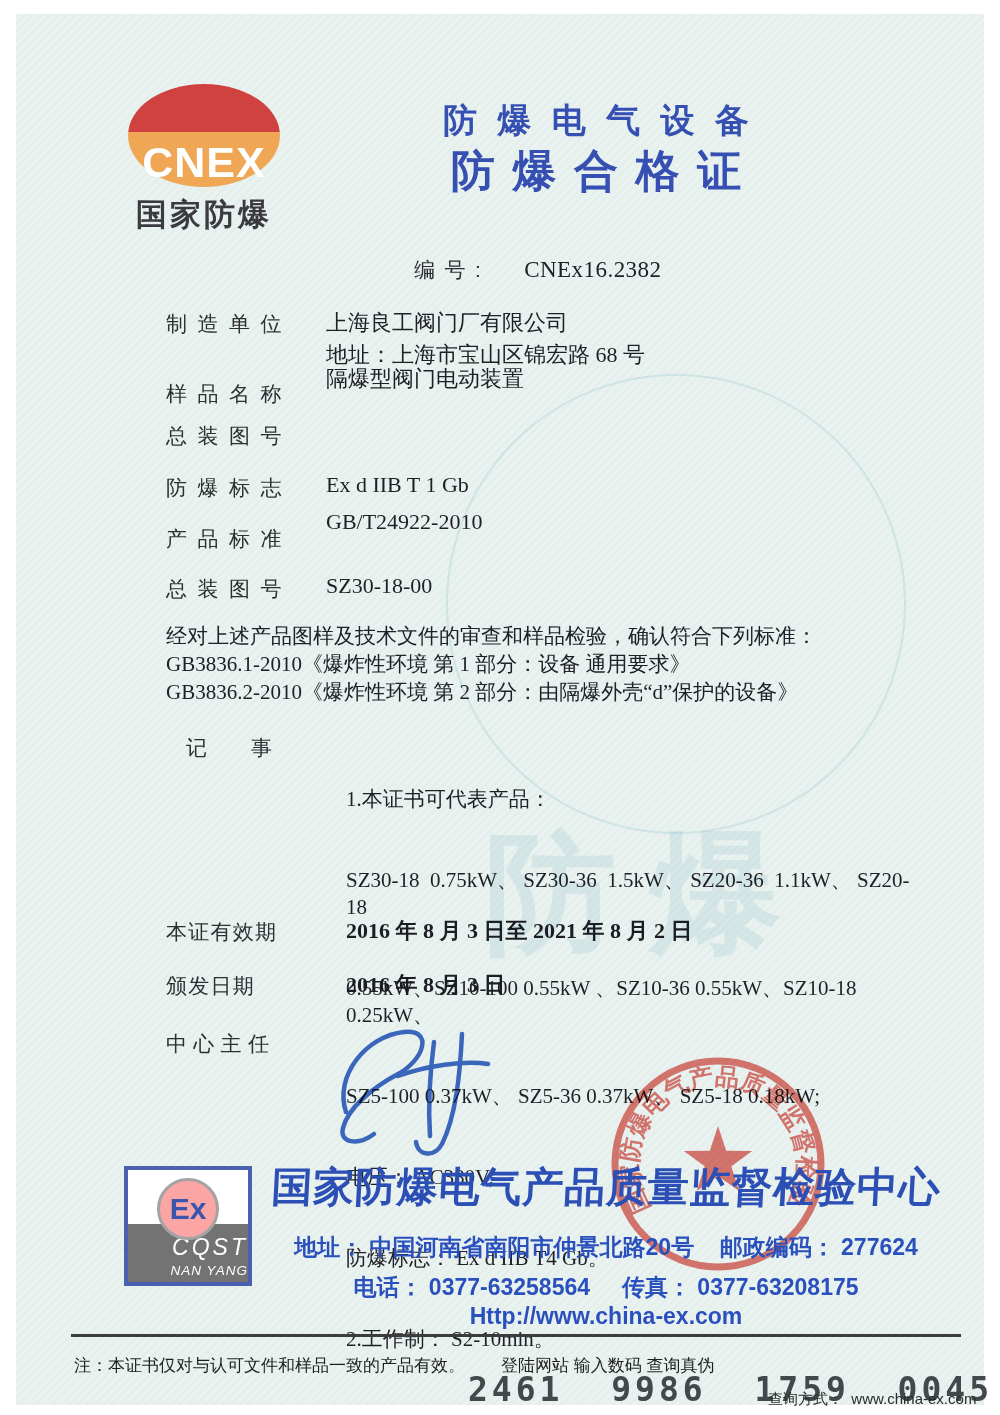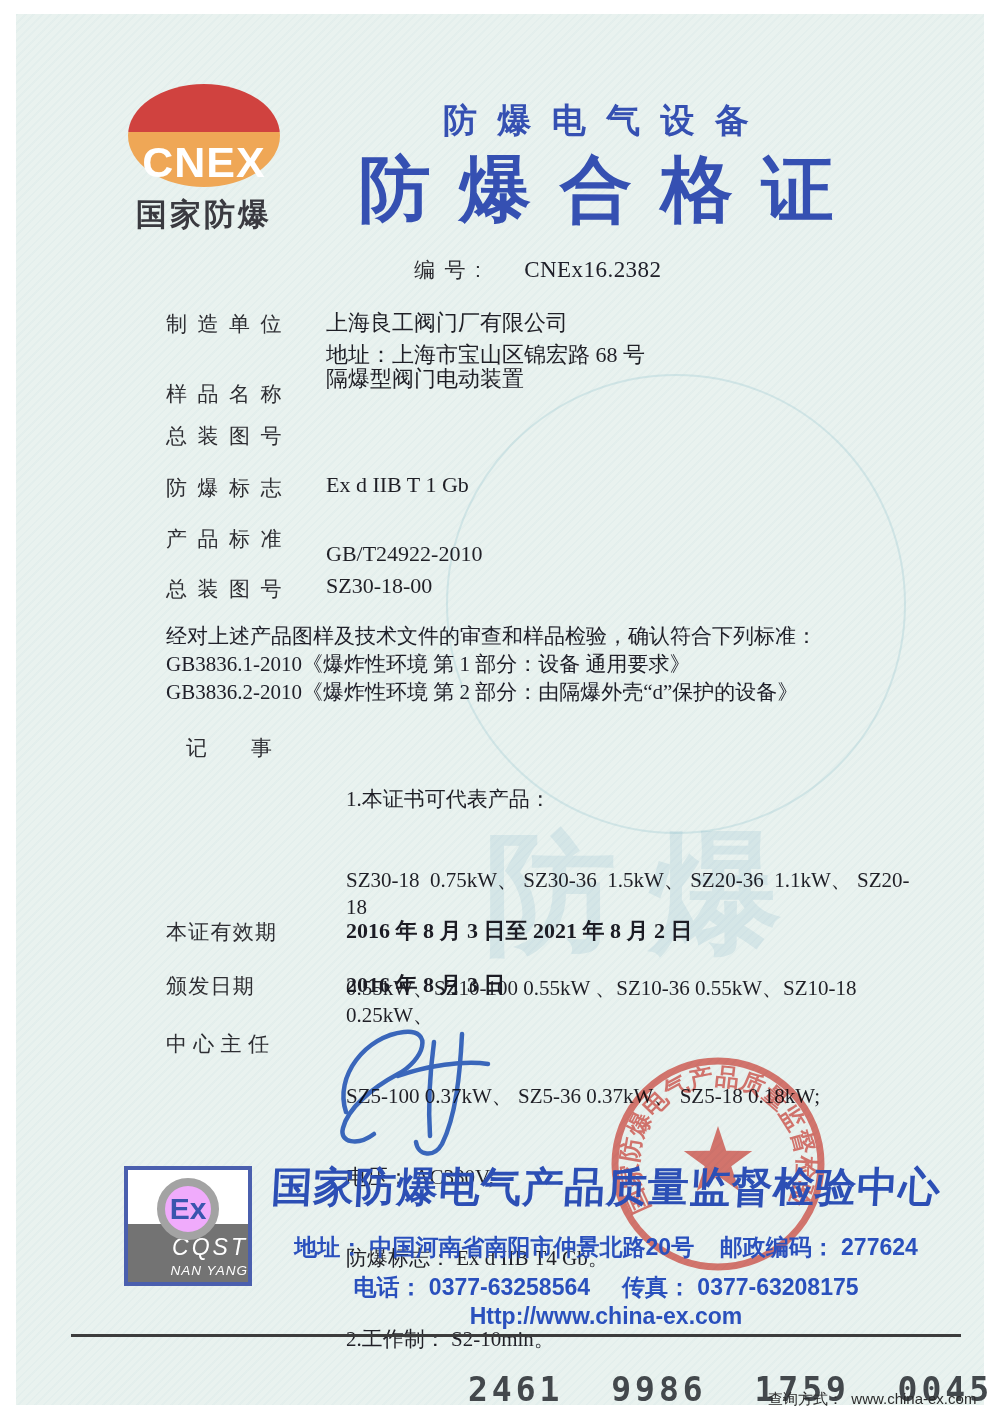--- a/index.html
+++ b/index.html
@@ -17,21 +17,21 @@
   .wm-text { left:468px; top:792px; font-size:132px; font-weight:700; letter-spacing:34px; color:rgba(140,185,205,.22); white-space:nowrap; }
 
   
   .logo-ellipse { left:112px; top:70px; width:152px; height:103px; border-radius:50%;
     background:linear-gradient(#d0423f 0 47%, #efa756 47% 100%);
     display:flex; align-items:flex-end; justify-content:center; }
   .logo-ellipse span { color:#ffffff; font-weight:700; font-size:43px; letter-spacing:1px; }
   .logo-caption { left:96px; top:180px; width:184px; text-align:center; font-size:31px; color:#3a3a40; font-weight:600; letter-spacing:.1em; }
   .subtitle { left:300px; top:84px; width:560px; text-align:center; font-size:34px; font-weight:700;
     color:#3550b2; letter-spacing:.6em; padding-left:.6em; white-space:nowrap; }
-  .title { left:280px; top:128px; width:600px; text-align:center; font-size:72px; font-weight:700;
+  .title { left:280px; top:128px; width:600px; text-align:center; font-size:44px; font-weight:700;
     color:#3550b2; letter-spacing:.4em; padding-left:.4em; white-space:nowrap; }
   .cert-row { left:398px; top:242px; font-size:21px; white-space:nowrap; }
   .cert-row .lbl { color:#2c2c31; letter-spacing:.45em; }
   .cert-row .val { font-family:"Liberation Serif","DejaVu Serif",serif; font-size:23px; color:#20202a; margin-left:34px; letter-spacing:.02em; }
 
   
   .flabel { left:150px; font-size:21px; color:#2e2e33; font-weight:500; letter-spacing:.5em; white-space:nowrap; }
   .fvalue { left:310px; font-family:"Liberation Serif","DejaVu Serif",serif; font-size:22px; color:#1f1f26; white-space:pre-wrap; }
 
   .compliance { left:150px; width:740px; font-family:"Liberation Serif","DejaVu Serif",serif; font-size:21px; color:#20202a; line-height:28px; }
@@ -41,22 +41,22 @@
   .plain-label { font-size:21px; color:#2e2e33; letter-spacing:.06em; white-space:nowrap; }
   .date-value { font-family:"Liberation Serif","DejaVu Serif",serif; font-size:22px; font-weight:600; color:#1c1c24; white-space:pre-wrap; }
   .dir-label { letter-spacing:.3em; }
 
   
   .stamp { left:590px; top:1038px; mix-blend-mode:multiply; opacity:.88; }
   .signature { left:298px; top:1002px; mix-blend-mode:multiply; }
 
   
   .org-logo { left:108px; top:1152px; width:128px; height:120px; border:4px solid #4a5fae; background:#ffffff; }
-  .org-logo .circle { position:absolute; left:29px; top:8px; width:62px; height:62px; border:8px solid #a3a3a3; border-radius:50%;
-    background:#f0abfc; display:flex; align-items:center; justify-content:center; z-index:2; }
+  .org-logo .circle { position:absolute; left:29px; top:8px; width:62px; height:62px; border:3px solid #a3a3a3; border-radius:50%;
+    background:#fca5a5; display:flex; align-items:center; justify-content:center; z-index:2; }
   .org-logo .circle span { color:#3a55ae; font-weight:700; font-size:30px; }
   .org-logo .blue-band { position:absolute; left:0; right:0; bottom:0; height:58px; background:#737373; text-align:right; z-index:1;font-style:italic; }
   .org-logo .blue-band .cqst { color:#ffffff; font-size:23px; letter-spacing:3px; font-weight:500; margin-top:10px; }
   .org-logo .blue-band .ny { color:#ffffff; font-size:13.5px; letter-spacing:1px; margin-top:2px; }
   .org-name { left:252px; top:1146px; width:676px; text-align:center; font-size:41px; font-weight:800;
     color:#2c4fb5; transform:skewX(-3deg); white-space:nowrap; letter-spacing:.02em; }
   .org-address { left:252px; top:1218px; width:676px; text-align:center; font-size:23px; font-weight:700; color:#2a50bd; white-space:pre-wrap; }
   .org-contact { left:242px; top:1258px; width:696px; text-align:center; font-size:23px; font-weight:700; color:#2a50bd; white-space:pre-wrap; }
 
   
@@ -92,21 +92,21 @@
 
     <div class="abs flabel" style="top:366px">样品名称</div>
     <div class="abs fvalue" style="top:350px">隔爆型阀门电动装置</div>
 
     <div class="abs flabel" style="top:408px">总装图号</div>
 
     <div class="abs flabel" style="top:460px">防爆标志</div>
     <div class="abs fvalue" style="top:458px">Ex d IIB T 1 Gb</div>
 
     <div class="abs flabel" style="top:511px">产品标准</div>
-    <div class="abs fvalue" style="top:527px">GB/T24922-2010</div>
+    <div class="abs fvalue" style="top:495px">GB/T24922-2010</div>
 
     <div class="abs flabel" style="top:561px">总装图号</div>
     <div class="abs fvalue" style="top:559px">SZ30-18-00</div>
 
     <div class="abs compliance" style="top:608px">
       <div>经对上述产品图样及技术文件的审查和样品检验，确认符合下列标准：</div>
       <div>GB3836.1-2010《爆炸性环境 第 1 部分：设备 通用要求》</div>
       <div>GB3836.2-2010《爆炸性环境 第 2 部分：由隔爆外壳“d”保护的设备》</div>
     </div>
 
@@ -156,17 +156,20 @@
       <div class="blue-band">
         <div class="cqst">CQST</div>
         <div class="ny">NAN YANG</div>
       </div>
     </div>
     <div class="abs org-name">国家防爆电气产品质量监督检验中心</div>
     <div class="abs org-address">地址： 中国河南省南阳市仲景北路20号    邮政编码： 277624</div>
     <div class="abs org-contact">电话： 0377-63258564     传真： 0377-63208175    Http://www.china-ex.com</div>
 
     <div class="abs divider"></div>
+    <div class="abs note-row">
+      <span>注：本证书仅对与认可文件和样品一致的产品有效。</span><span class="gap"></span><span>登陆网站  输入数码  查询真伪</span>
+    </div>
     <div class="abs code">2461  9986  1759  0045</div>
     <div class="abs query">查询方式：  www.china-ex.com</div>
 
   </div>
 </div>
 
 </body></html>

